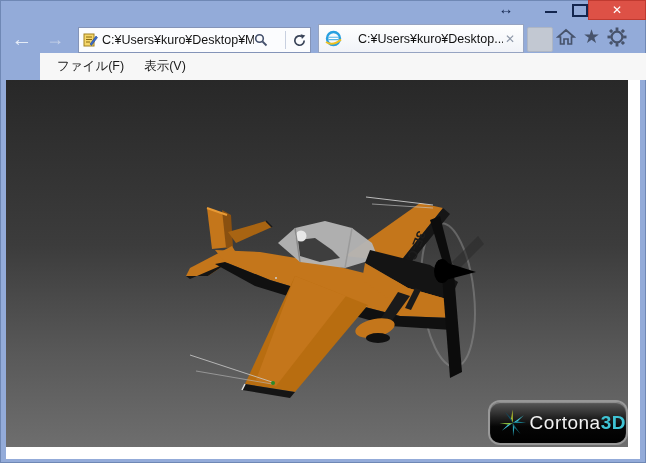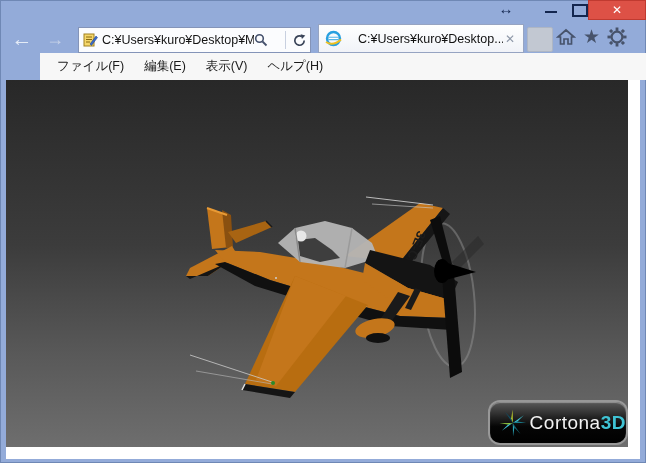--- a/index.html
+++ b/index.html
@@ -132,23 +132,21 @@
             <rect x="14.4" y="14.4" width="3" height="3" transform="rotate(45 15.9 15.9)"></rect>
           </g>
           <circle cx="10" cy="10" r="2.6" fill="#93abd9"></circle>
         </g>
       </svg>
     </div>
   </div>
 
   <div class="menubar">
     <span class="menu-item">ファイル(F)</span>
-    <span class="menu-item">編集(E)</span>
     <span class="menu-item">表示(V)</span>
-    <span class="menu-item">ヘルプ(H)</span>
   </div>
 
   <div class="page">
     <div class="viewport">
 
       <svg class="plane-svg" width="622" height="367" viewBox="0 0 622 367">
 
         <ellipse cx="442" cy="215" rx="26" ry="72" transform="rotate(-6 442 215)" fill="none" stroke="#9a9a9a" stroke-width="2" opacity="0.45"></ellipse>
         <polygon points="446,182 472,156 478,164 452,190" fill="#2a2a2a" opacity="0.55"></polygon>
 

